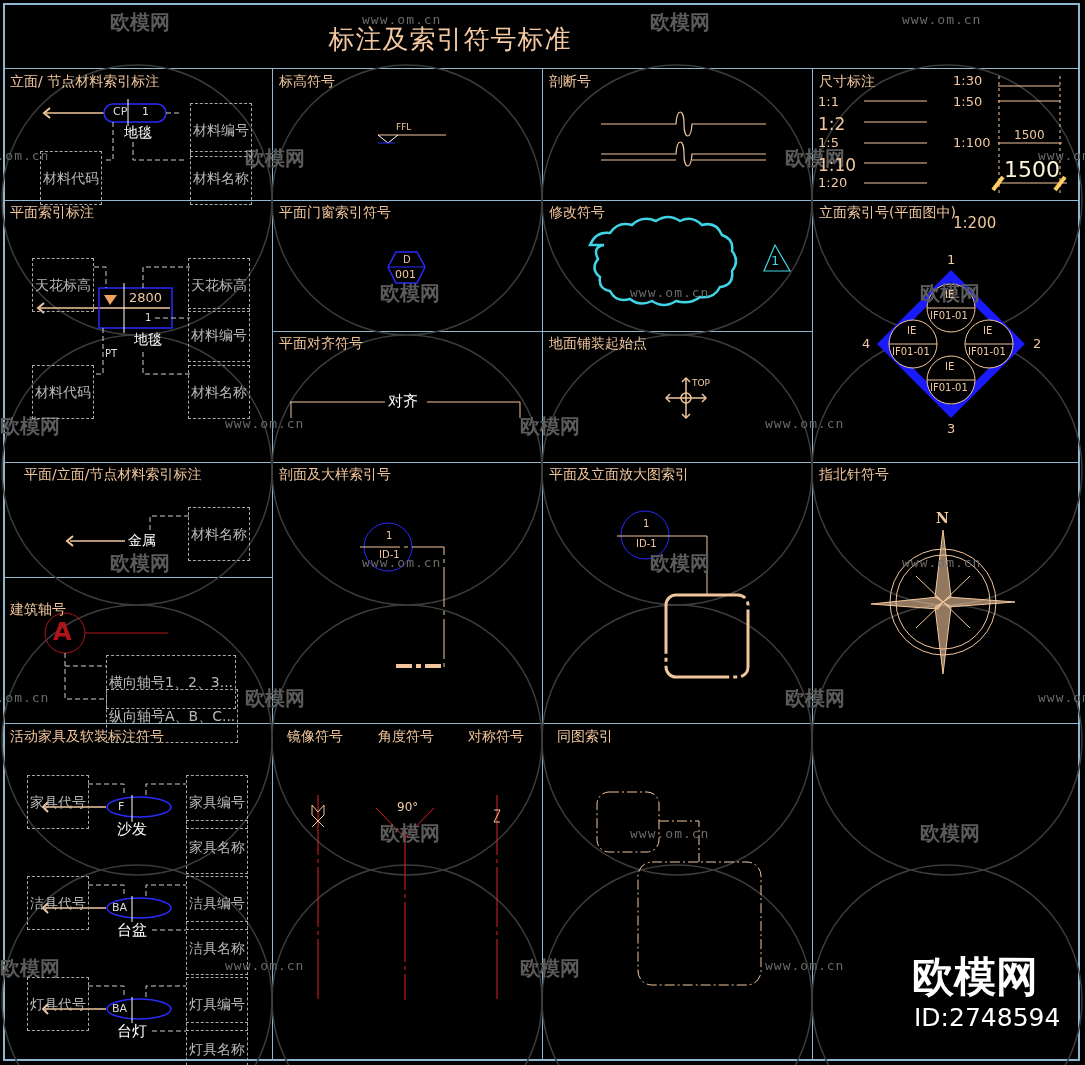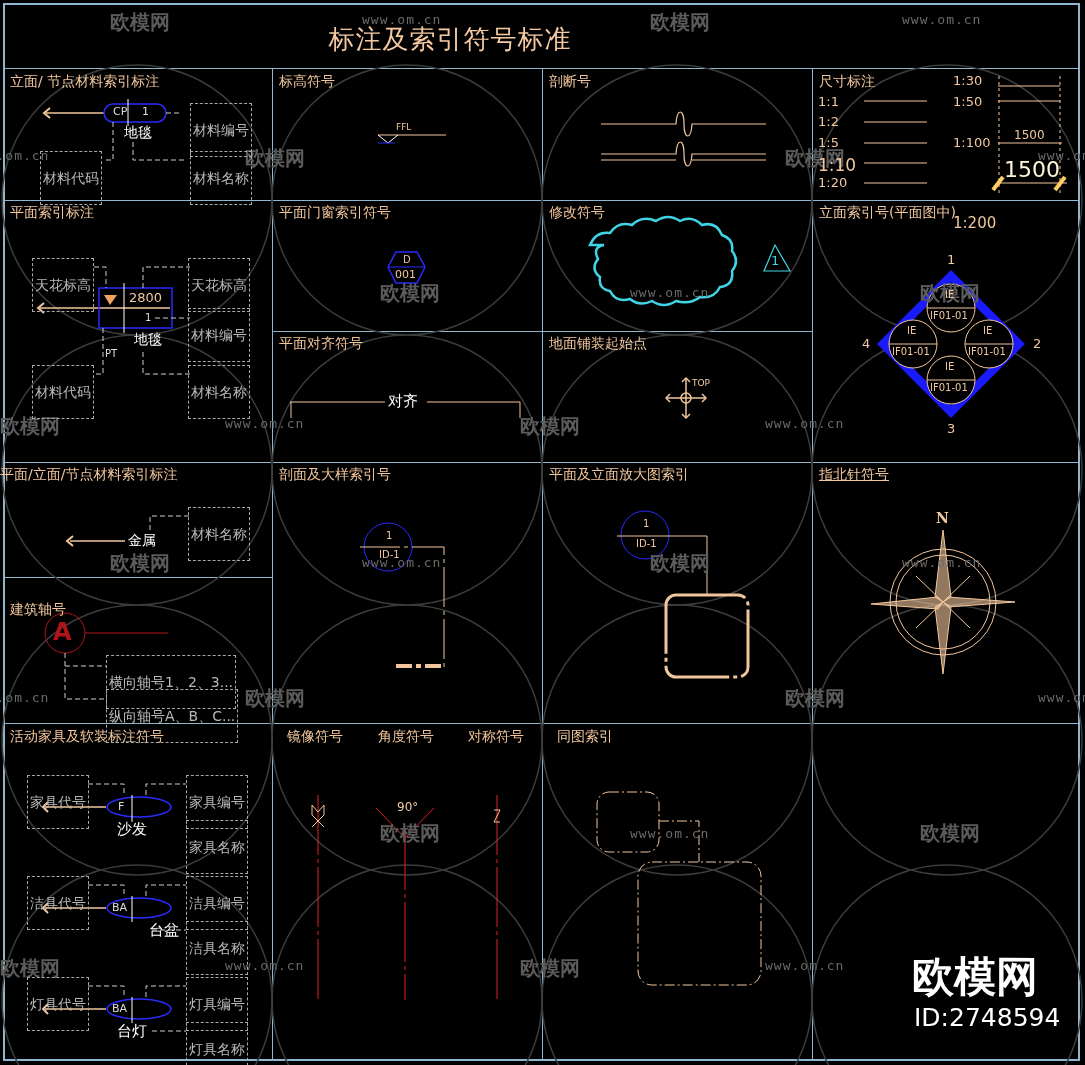--- a/index.html
+++ b/index.html
@@ -227,41 +227,41 @@
 <div class="lbl" style="left:10px;top:73px;">立面/ 节点材料索引标注</div>
 <div class="lbl" style="left:279px;top:73px;">标高符号</div>
 <div class="lbl" style="left:549px;top:73px;">剖断号</div>
 <div class="lbl" style="left:819px;top:73px;">尺寸标注</div>
 <div class="lbl" style="left:10px;top:204px;">平面索引标注</div>
 <div class="lbl" style="left:279px;top:204px;">平面门窗索引符号</div>
 <div class="lbl" style="left:549px;top:204px;">修改符号</div>
 <div class="lbl" style="left:819px;top:204px;">立面索引号(平面图中)</div>
 <div class="lbl" style="left:279px;top:335px;">平面对齐符号</div>
 <div class="lbl" style="left:549px;top:335px;">地面铺装起始点</div>
-<div class="lbl" style="left:0;top:466px;">平面/立面/节点材料索引标注</div>
+<div class="lbl" style="left:24px;top:466px;">平面/立面/节点材料索引标注</div>
 <div class="lbl" style="left:279px;top:466px;">剖面及大样索引号</div>
 <div class="lbl" style="left:549px;top:466px;">平面及立面放大图索引</div>
-<div class="lbl" style="left:819px;top:466px;text-decoration:underline;">指北针符号</div>
+<div class="lbl" style="left:819px;top:466px;">指北针符号</div>
 <div class="lbl" style="left:10px;top:585px;margin-top:16px;">建筑轴号</div>
 <div class="lbl" style="left:10px;top:728px;">活动家具及软装标注符号</div>
 <div class="lbl" style="left:287px;top:728px;">镜像符号</div>
 <div class="lbl" style="left:378px;top:728px;">角度符号</div>
 <div class="lbl" style="left:468px;top:728px;">对称符号</div>
 <div class="lbl" style="left:557px;top:728px;">同图索引</div>
 
 <div class="t" style="left:113px;top:105px;font-size:11px;color:#ddd;">CP</div>
 <div class="t" style="left:142px;top:105px;font-size:11px;color:#ddd;">1</div>
 <div class="t" style="left:124px;top:124px;font-size:14px;color:#fff;">地毯</div>
 <div class="box" style="left:190px;top:103px;">材料编号</div>
 <div class="box" style="left:40px;top:151px;">材料代码</div>
 <div class="box" style="left:190px;top:151px;">材料名称</div>
 <div class="t" style="left:396px;top:122px;font-size:9px;color:#f2c69c;">FFL</div>
 
 <div class="t" style="left:818px;top:94px;font-size:13px;">1:1</div>
-<div class="t" style="left:818px;top:114px;font-size:13px;">1:2</div>
+<div class="t" style="left:818px;top:114px;font-size:17px;">1:2</div>
 <div class="t" style="left:818px;top:135px;font-size:13px;">1:5</div>
 <div class="t" style="left:818px;top:155px;font-size:17px;">1:10</div>
 <div class="t" style="left:818px;top:175px;font-size:13px;">1:20</div>
 <div class="t" style="left:953px;top:73px;font-size:13px;">1:30</div>
 <div class="t" style="left:953px;top:94px;font-size:13px;">1:50</div>
 <div class="t" style="left:953px;top:135px;font-size:13px;">1:100</div>
 <div class="t" style="left:953px;top:185px;font-size:15px;margin-top:29px;">1:200</div>
 <div class="t" style="left:1014px;top:128px;font-size:12px;">1500</div>
 <div class="t" style="left:1004px;top:157px;font-size:22px;color:#fff6d8;">1500</div>
 
@@ -307,21 +307,21 @@
 <div class="t" style="left:643px;top:518px;font-size:10px;">1</div>
 <div class="t" style="left:636px;top:538px;font-size:10px;">ID-1</div>
 <div class="t" style="left:936px;top:510px;font-size:14px;font-weight:bold;font-family:'DejaVu Serif',serif;">N</div>
 
 <div class="t" style="left:118px;top:800px;font-size:11px;color:#ddd;">F</div>
 <div class="t" style="left:117px;top:820px;font-size:15px;color:#fff;">沙发</div>
 <div class="box" style="left:27px;top:775px;">家具代号</div>
 <div class="box" style="left:186px;top:775px;text-align:right;">家具编号</div>
 <div class="box" style="left:186px;top:820px;">家具名称</div>
 <div class="t" style="left:112px;top:901px;font-size:11px;color:#ddd;">BA</div>
-<div class="t" style="left:117px;top:921px;font-size:15px;color:#fff;margin-left:32px;">台盆</div>
+<div class="t" style="left:117px;top:921px;font-size:15px;color:#fff;">台盆</div>
 <div class="box" style="left:27px;top:876px;">洁具代号</div>
 <div class="box" style="left:186px;top:876px;">洁具编号</div>
 <div class="box" style="left:186px;top:921px;">洁具名称</div>
 <div class="t" style="left:112px;top:1002px;font-size:11px;color:#ddd;">BA</div>
 <div class="t" style="left:117px;top:1022px;font-size:15px;color:#fff;">台灯</div>
 <div class="box" style="left:27px;top:977px;">灯具代号</div>
 <div class="box" style="left:186px;top:977px;">灯具编号</div>
 <div class="box" style="left:186px;top:1022px;">灯具名称</div>
 
 <div class="t" style="left:397px;top:800px;font-size:12px;">90°</div>

